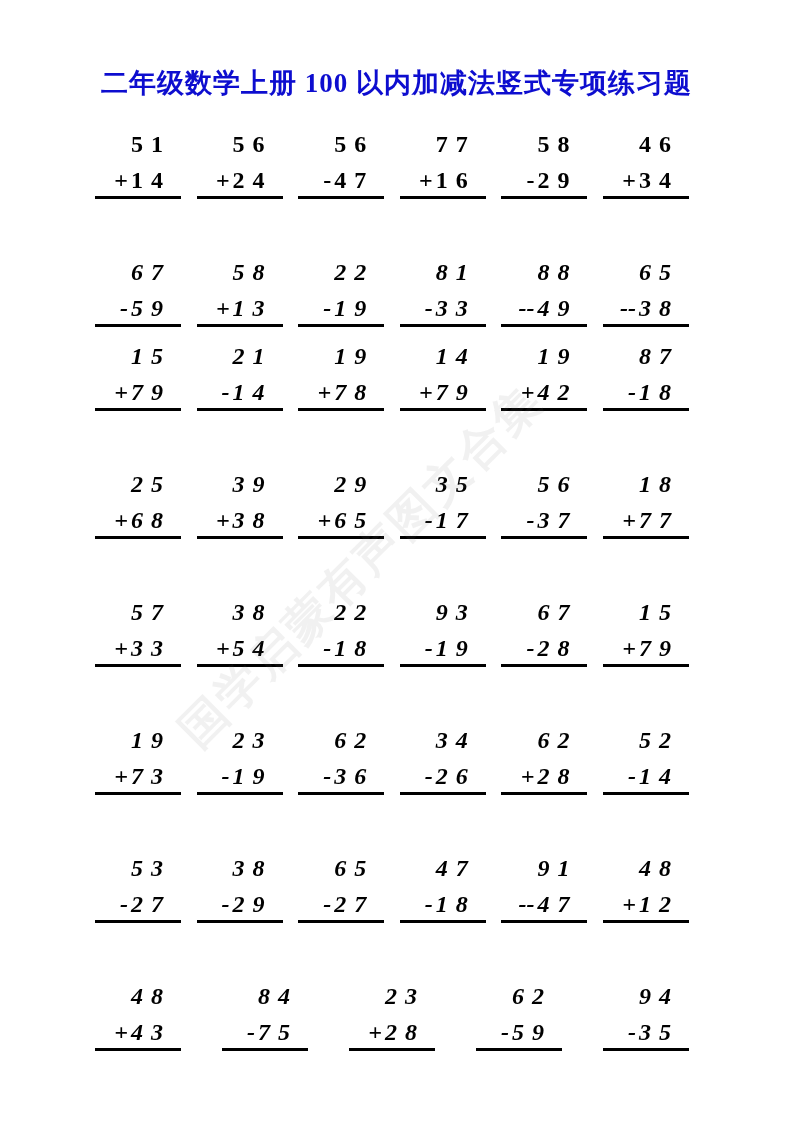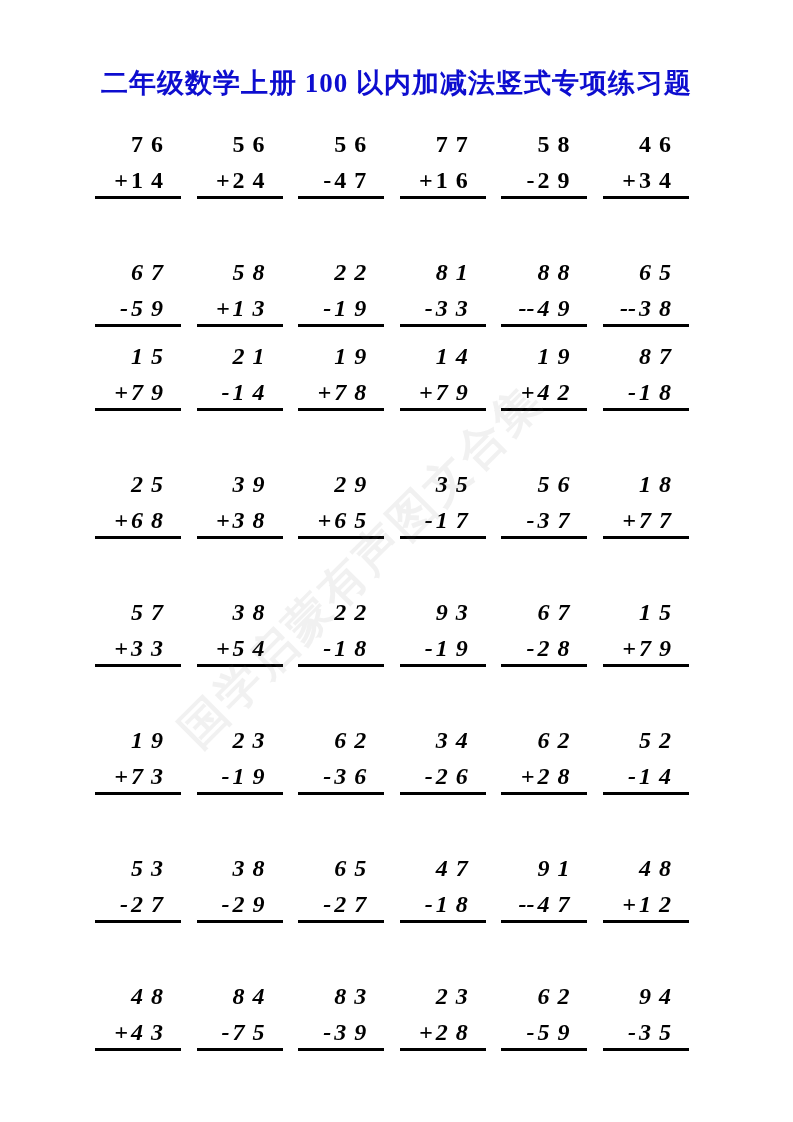--- a/index.html
+++ b/index.html
@@ -74,21 +74,21 @@
 </style>
 </head>
 <body>
 
 <div class="page">
   <div class="watermark">国学启蒙有声图文合集</div>
   <h1 class="title">二年级数学上册 100 以内加减法竖式专项练习题</h1>
   <div class="rows" id="rows">
       <div class="row">
   <div class="prob">
-    <div class="top">76</div>
+    <div class="top">51</div>
     <div class="bot"><span class="op">+</span><span class="num">14</span></div>
   </div>
 
   <div class="prob">
     <div class="top">56</div>
     <div class="bot"><span class="op">+</span><span class="num">24</span></div>
   </div>
 
   <div class="prob">
     <div class="top">56</div>
@@ -300,24 +300,20 @@
   <div class="prob">
     <div class="top">48</div>
     <div class="bot"><span class="op">+</span><span class="num">43</span></div>
   </div>
 
   <div class="prob">
     <div class="top">84</div>
     <div class="bot"><span class="op">-</span><span class="num">75</span></div>
   </div>
 
-  <div class="prob">
-    <div class="top">83</div>
-    <div class="bot"><span class="op">-</span><span class="num">39</span></div>
-  </div>
 
   <div class="prob">
     <div class="top">23</div>
     <div class="bot"><span class="op">+</span><span class="num">28</span></div>
   </div>
 
   <div class="prob">
     <div class="top">62</div>
     <div class="bot"><span class="op">-</span><span class="num">59</span></div>
   </div>

